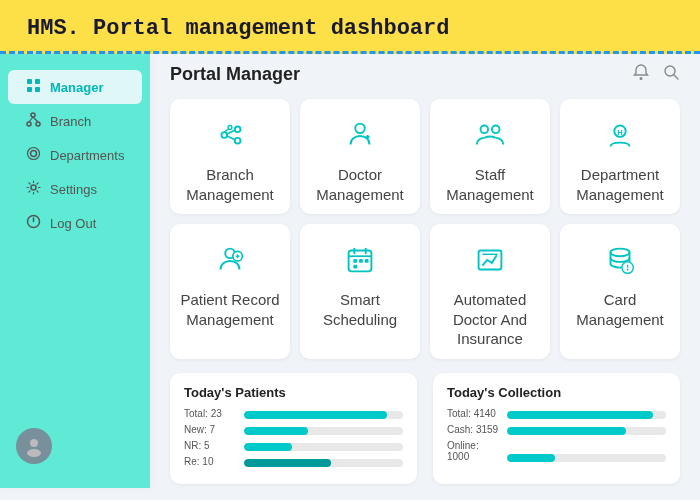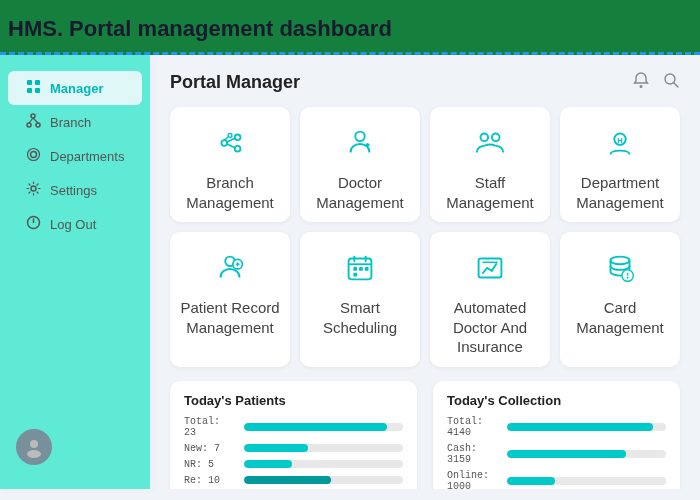--- a/index.html
+++ b/index.html
@@ -5,23 +5,24 @@
     * { box-sizing: border-box; margin: 0; padding: 0; }
     body {
       font-family: 'Segoe UI', Arial, sans-serif;
       background: #f0f4f8;
       width: 700px;
       height: 500px;
       overflow: hidden;
     }
 
     .page-title-bar {
-      background: #15803d;
-      padding: 16px 8px 10px;
+      background: #fde047;
+      padding: 16px 27px 10px;
       border-bottom: 3px dashed #2196f3;
+      font-family: Liberation Mono, monospace;
     }
 
     .page-title {
       font-size: 22px;
       font-weight: 700;
       color: #1a1a2e;
     }
 
     .main-layout {
       display: flex;
@@ -84,21 +85,21 @@
       align-items: center;
       justify-content: center;
       color: white;
       font-size: 14px;
       font-weight: bold;
     }
 
     
     .content {
       flex: 1;
-      padding: 16px 20px;
+      padding: 9px 20px;
       overflow: hidden;
     }
 
     .content-header {
       display: flex;
       justify-content: space-between;
       align-items: center;
       margin-bottom: 14px;
     }
 
@@ -173,24 +174,23 @@
 
     .stats-title {
       font-size: 13px;
       font-weight: 600;
       color: #222;
       margin-bottom: 8px;
     }
 
     .stat-row {
       display: flex;
-      align-items: center;
+      align-items: flex-end;
       gap: 8px;
       margin-bottom: 5px;
-      font-family: Liberation Mono, monospace;
     }
 
     .stat-label {
       font-size: 10px;
       color: #555;
       width: 52px;
       flex-shrink: 0;
     }
 
     .stat-bar-bg {

